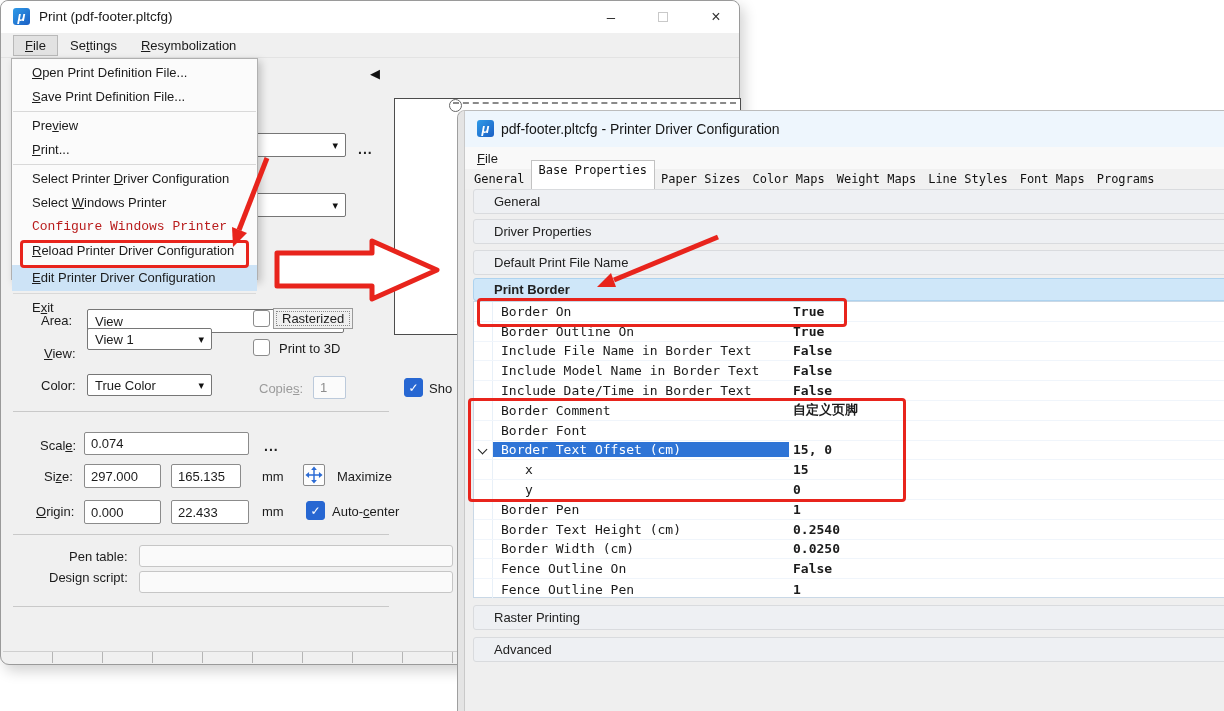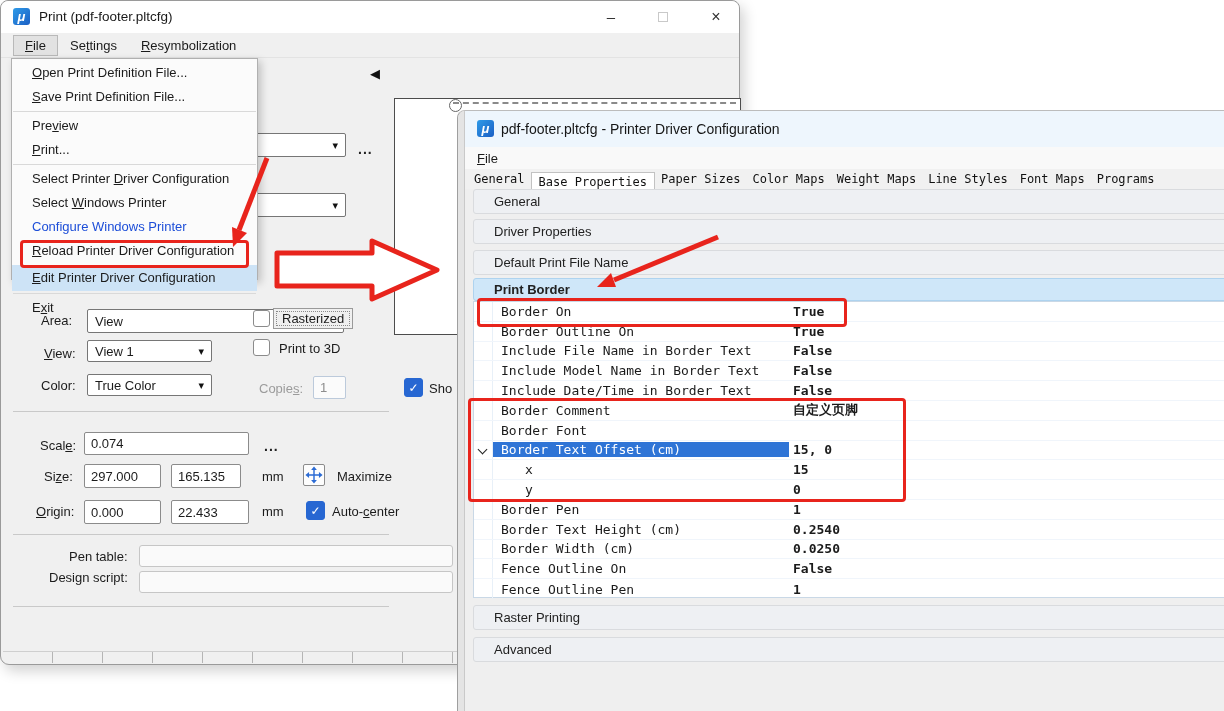--- a/index.html
+++ b/index.html
@@ -46,35 +46,35 @@
   .preview{position:absolute;left:393px;top:97px;width:347px;height:237px;background:#fff;border:1.5px solid #4c4c4c;}
   .pv-dash{position:absolute;left:58px;right:4px;top:3px;border-top:2px dashed #8a8a8a;}
   .pv-circ{position:absolute;left:54px;top:0px;width:13px;height:13px;border:1.5px solid #666;border-radius:50%;}
   .ruler{position:absolute;left:2px;right:2px;top:650px;height:12px;border-top:1px solid #cfcfcf;
          background:repeating-linear-gradient(90deg,transparent 0 49px,#b5b5b5 49px 50px);}
 
   
   .popup{position:absolute;left:10px;top:57px;width:247px;height:222px;background:#fbfbfb;border:1px solid #b0b0b0;
          box-shadow:3px 3px 8px rgba(0,0,0,.2);padding:2px 0;font-size:13px;z-index:5;}
   .pitem{height:24px;line-height:24px;padding-left:20px;white-space:nowrap;}
-  .pitem.dis{color:#1d4ed8;}
+  .pitem.dis{color:#b91c1c;font-family:Liberation Mono, monospace;}
   .pitem.hl{background:#cde3f6;height:26px;line-height:26px;margin-top:2px;}
   .psep{height:1px;background:#d9d9d9;margin:2px 1px;}
 
   
   .win2{position:absolute;left:457px;top:110px;width:775px;height:601px;background:#efefef;
         border-left:1px solid #9f9f9f;border-top:1px solid #bcbcbc;border-radius:8px 0 0 0;z-index:2;}
   .w2-strip{position:absolute;left:0;top:0;bottom:0;width:7px;background:#e4e4e4;border-right:1px solid #c9c9c9;border-radius:8px 0 0 0;}
   .w2-titlebar{position:absolute;left:7px;top:0;right:0;height:36px;background:#eef6fd;border-radius:0;}
   .w2-title{position:absolute;left:36px;top:10px;font-size:14px;color:#161616;}
   .w2-menubar{position:absolute;left:7px;top:36px;right:0;height:22px;background:#f9f9f9;display:flex;align-items:center;font-size:13px;}
   .w2-tabs{position:absolute;left:7px;top:58px;right:0;height:20px;background:#f1f1f1;display:flex;align-items:flex-end;
            font-family:"DejaVu Sans Mono",monospace;font-size:12px;padding-left:3px;}
   .tab{padding:2px 6px 3px;white-space:nowrap;color:#111;}
-  .tab.active{background:#fff;border:1px solid #c2c2c2;border-bottom:none;padding:2px 7px 0;}
+  .tab.active{background:#fff;border:1px solid #c2c2c2;border-bottom:none;padding:2px 7px 12px;}
   .w2-content{position:absolute;left:7px;top:78px;right:0;bottom:0;background:#efefef;}
   .secbar{position:absolute;left:8px;right:0;height:25px;background:#eef0f3;border:1px solid #d9dbde;border-radius:3px;
           font-size:13px;display:flex;align-items:center;padding-left:20px;color:#222;}
   .secbar.pb{background:#cfe7f9;border-color:#aed3ef;font-weight:bold;height:23px;}
 
   .grid{position:absolute;left:8px;right:0;top:112px;height:297px;background:#fff;border:1px solid #c9d8e6;
         font-family:"DejaVu Sans Mono",monospace;font-size:13px;}
   .grow{display:flex;height:19.8px;align-items:center;border-bottom:1px solid #f0f5fb;}
   .grow:last-child{border-bottom:none;}
   .gut{width:19px;align-self:stretch;border-right:1px solid #e8f0f8;position:relative;}
@@ -126,21 +126,21 @@
       <div class="pv-circ"></div>
     </div>
 
     <div class="lbl" style="left:40px;top:312px">Area:</div>
     <div class="combo" style="left:86px;top:308px;width:257px;height:24px">
       <span>View</span>
         <span class="dar">▾</span>
     </div>
 
     <div class="lbl" style="left:43px;top:345px"><span></span><u>V</u><span>iew:</span></div>
-    <div class="combo" style="left:86px;top:339px;width:125px;height:22px">
+    <div class="combo" style="left:86px;top:327px;width:125px;height:22px">
       <span>View 1</span>
         <span class="dar">▾</span>
     </div>
 
     <div class="lbl" style="left:40px;top:377px">Color:</div>
     <div class="combo" style="left:86px;top:373px;width:125px;height:22px">
       <span>True Color</span>
         <span class="dar">▾</span>
     </div>
 

